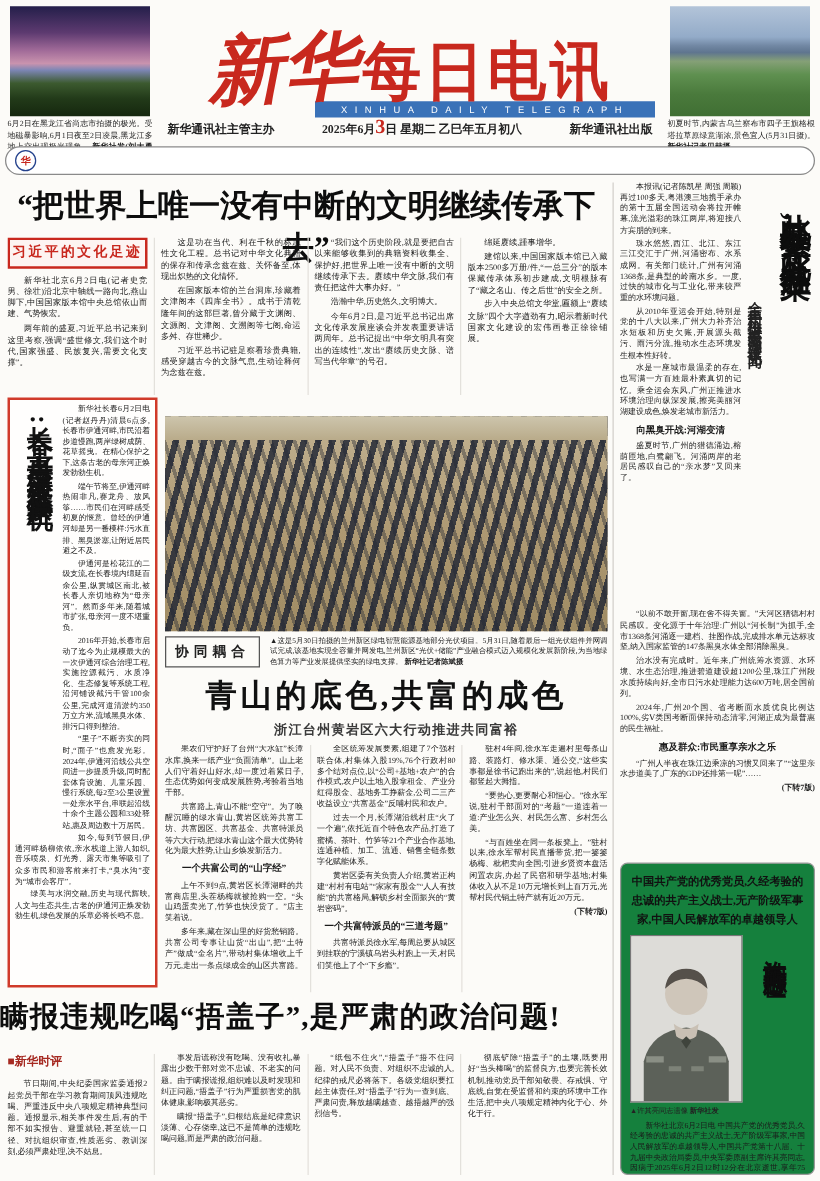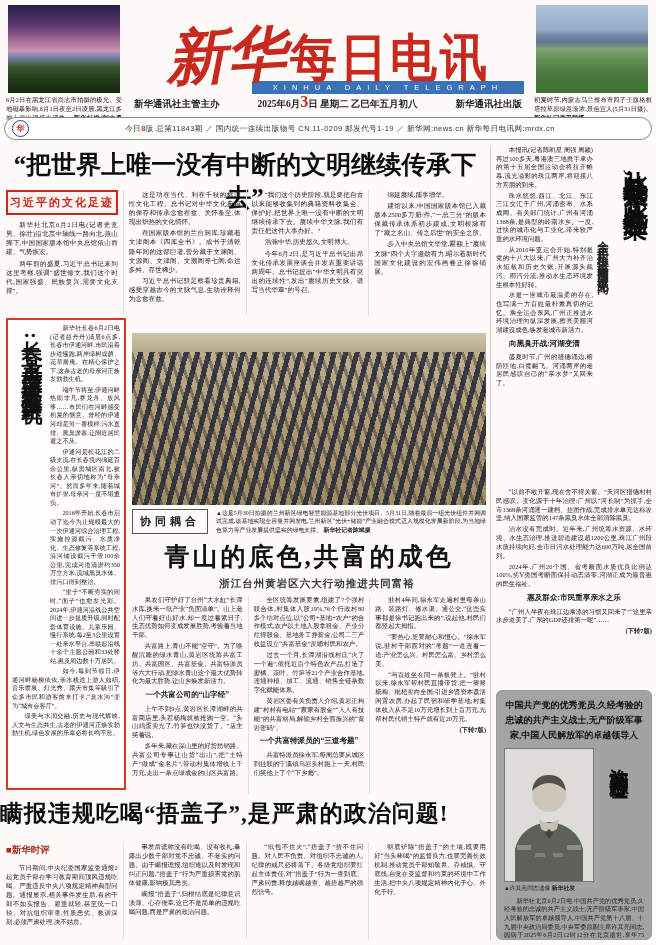--- a/index.html
+++ b/index.html
@@ -84,21 +84,21 @@
   .gz{left:496px;top:146px;width:156px;}
   .gz-top{display:flex;height:338px;overflow:hidden;}
   .gz-text{width:97px;font-size:6.4px;line-height:1.36;text-align:justify;}
   .gz-sub{writing-mode:vertical-rl;font-size:11.5px;font-weight:bold;letter-spacing:3px;
           width:17px;margin-top:86px;color:#222;}
   .gz-head{writing-mode:vertical-rl;font-size:25px;font-weight:bold;letter-spacing:4px;width:40px;
            color:#0d0d0d;margin-left:2px;padding-top:4px;}
   .gz-cont{width:156px;height:200px;overflow:hidden;font-size:6.4px;line-height:1.38;text-align:justify;margin-top:4px;}
 
   .obit{left:496px;top:690px;width:156px;height:250px;border:1px solid #999;border-radius:6px;
-        padding:7px;background:#a3a3a3;overflow:hidden;}
+        padding:7px;background:#15803d;overflow:hidden;}
   .obit-intro{font-size:9px;font-weight:bold;text-align:center;line-height:1.65;color:#111;}
   .obit-row{display:flex;margin-top:5px;}
   .obit-photo{width:88px;height:132px;border:1px solid #777;background:#dcdcda;flex:none;}
   .obit-head{writing-mode:vertical-rl;font-size:19px;font-weight:bold;letter-spacing:2px;
              margin:4px auto 0 12px;color:#0d0d0d;}
   .obit-photocap{font-size:5.8px;margin-top:2px;color:#222;}
   .obit-body{margin-top:4px;}
   .obit-body p{font-size:6.2px;line-height:1.4;text-align:justify;}
 
   
@@ -136,23 +136,20 @@
       <span>新华通讯社主管主办</span>
       <span>
         <span>2025年6月</span><span class="m-day">3</span><span>日 星期二 乙巳年五月初八</span>
       </span>
       <span>新华通讯社出版</span>
     </div>
   </div>
 
   <div class="abs infobar">
     <span class="logo-circle">华</span>
-    <span class="info-text">
-      <span>今日</span><span class="info-pages">8</span><span>版  总第11843期 ／ 国内统一连续出版物号 CN 11-0209  邮发代号1-19 ／ 新华网:news.cn  新华每日电讯网:mrdx.cn</span>
-    </span>
   </div>
 
   <div class="abs headline-main">“把世界上唯一没有中断的文明继续传承下去”</div>
   <div class="abs lead-cols">
     <div class="col">
       <div class="kicker">习近平的文化足迹</div>
       <div>
           <p>新华社北京6月2日电(记者史竞男、徐壮)沿北京中轴线一路向北,燕山脚下,中国国家版本馆中央总馆依山而建、气势恢宏。</p>
           <p>两年前的盛夏,习近平总书记来到这里考察,强调“盛世修文,我们这个时代,国家强盛、民族复兴,需要文化支撑”。</p>
         </div>

